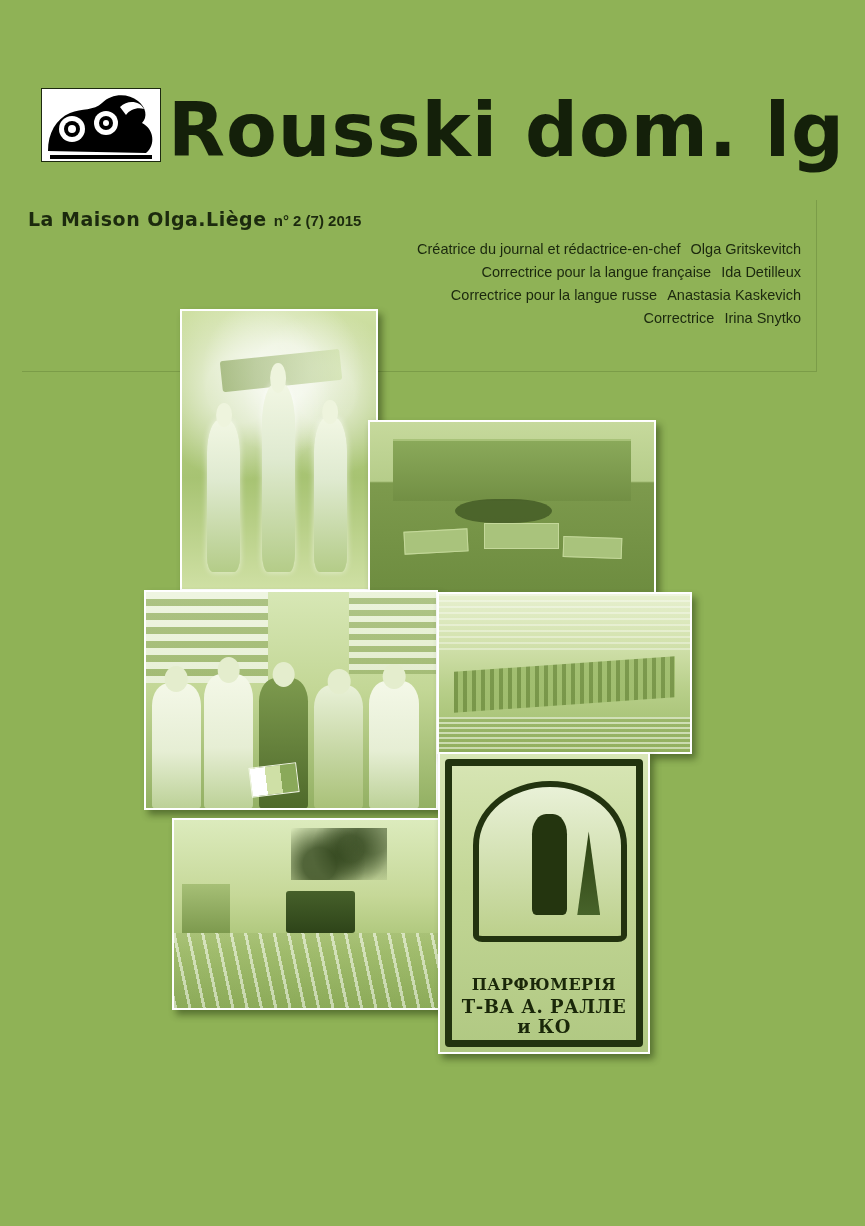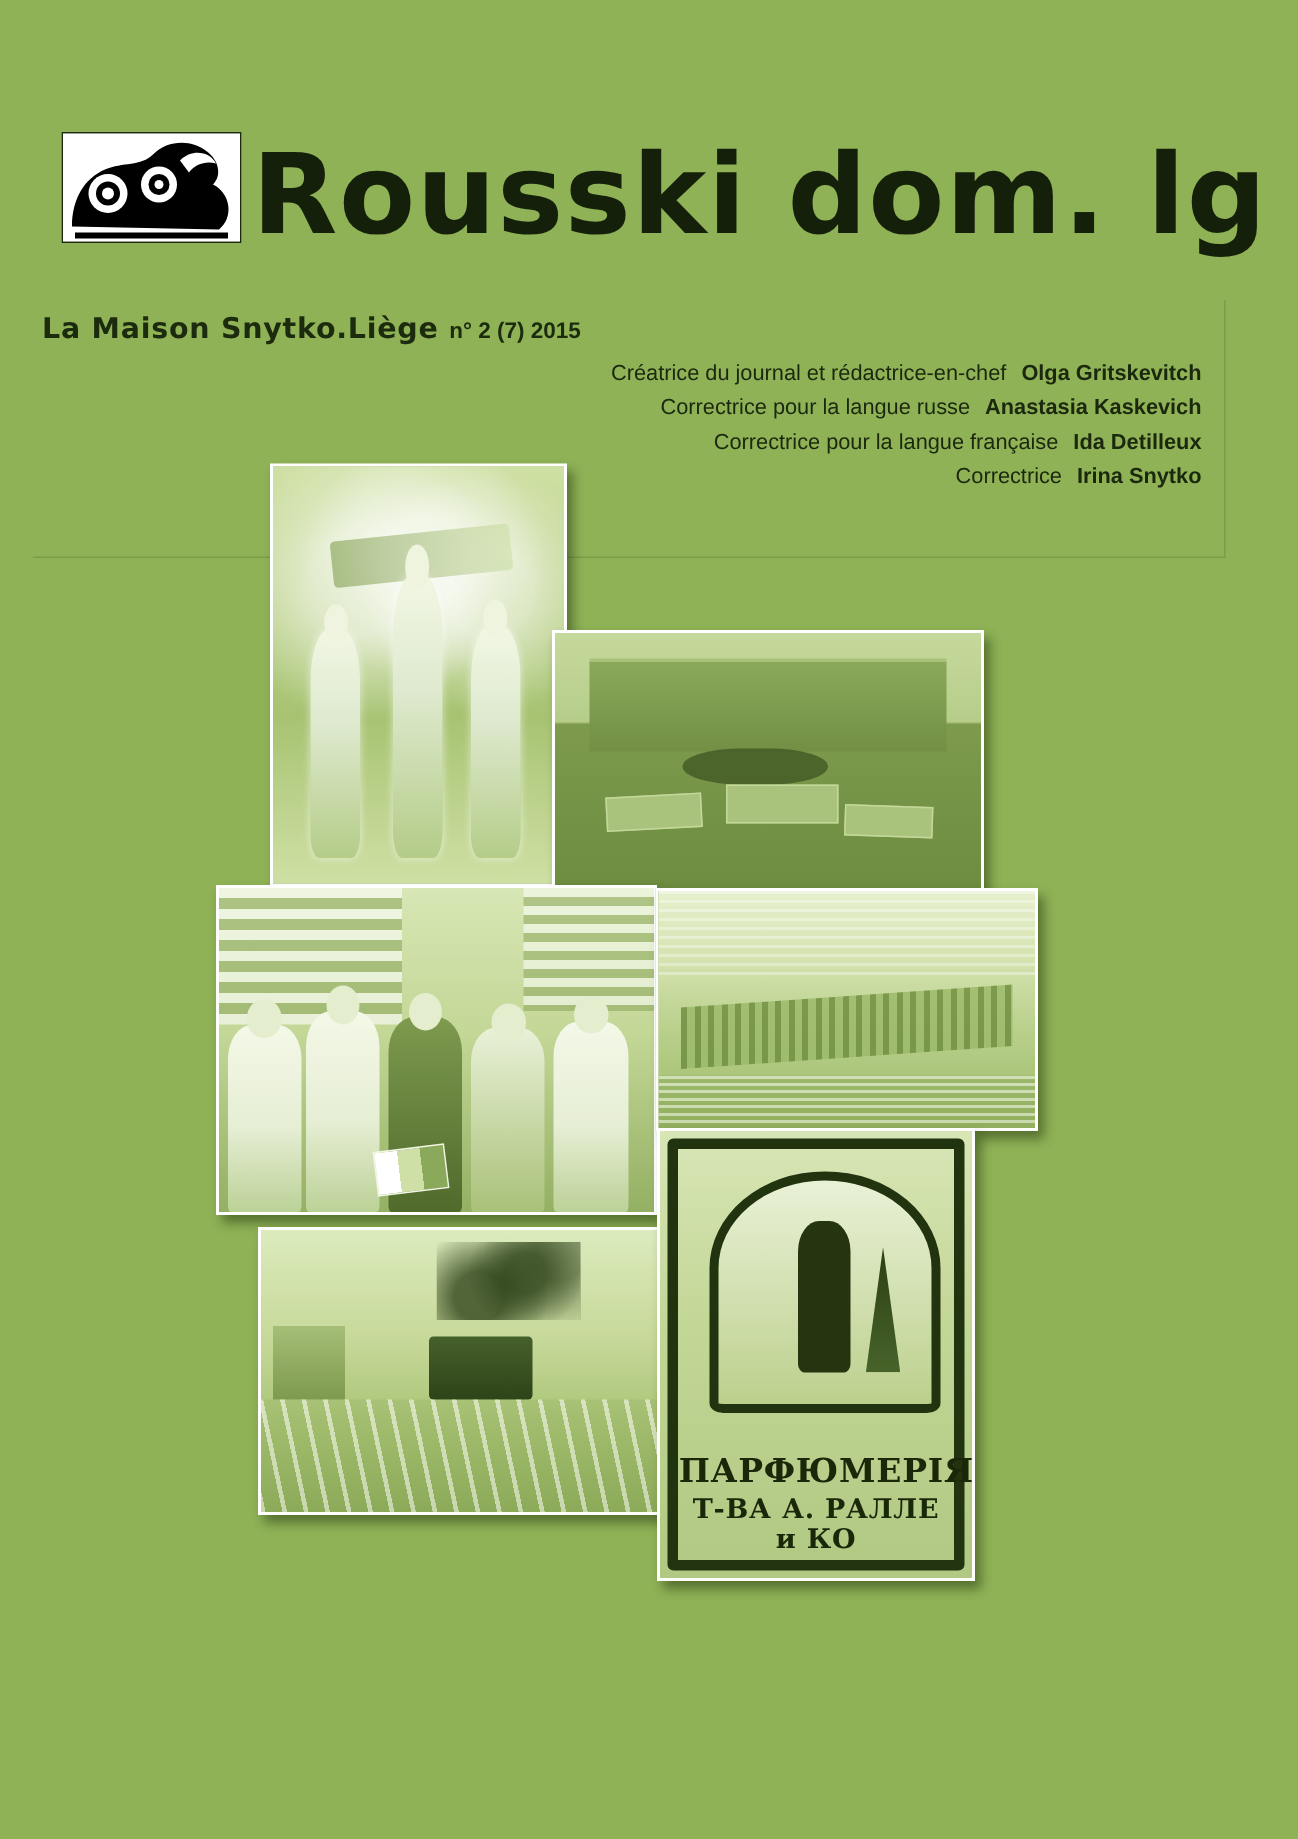--- a/index.html
+++ b/index.html
@@ -82,21 +82,21 @@
     position: absolute;
     right: 64px;
     top: 238px;
     text-align: right;
     font-size: 14.5px;
     color: #1b280e;
     line-height: 23px;
   }
   .credit-row { white-space: nowrap; }
   .credit-role { font-weight: normal; }
-  .credit-name { font-weight: bold; margin-left: 6px; text-align: center; }
+  .credit-name { font-weight: normal; margin-left: 6px; text-align: center; }
 
   
   #collage {
     position: absolute;
     left: 0;
     top: 0;
     width: 865px;
     height: 1226px;
   }
   .photo {
@@ -351,21 +351,21 @@
     position: absolute;
     left: 6%;
     right: 6%;
     bottom: 4%;
     text-align: center;
     color: #1a2709;
     font-family: "DejaVu Serif", serif;
     font-weight: bold;
     line-height: 1.12;
   }
-  #photo-perfume .lt1 { font-size: 22px; letter-spacing: 0.5px; }
+  #photo-perfume .lt1 { font-size: 16px; letter-spacing: 0.5px; }
   #photo-perfume .lt2 { font-size: 25px; letter-spacing: 0.5px; }
   #photo-perfume .lt3 { font-size: 18px; letter-spacing: 0.5px; }
   #photo-perfume .label-text div { margin-bottom: 3px; }
 </style>
 </head>
 <body>
 
 <div id="masthead">
 
   <div id="logo-mark">
@@ -382,36 +382,36 @@
       <path d="M8 66 L110 66 L110 70 L8 70 Z" fill="#000000"></path>
     </svg>
   </div>
 
   <div id="journal-title">Rousski  dom. lg</div>
 </div>
 
 <div id="subhead-box"></div>
 
 <div id="subtitle">
-  <span>La  Maison  Snytko.Liège</span>
+  <span>La  Maison  Olga.Liège</span>
   <span class="issue">n° 2 (7) 2015</span>
 </div>
 
 <div id="credits">
   <div class="credit-row">
     <span class="credit-role">Créatrice du journal et rédactrice-en-chef</span>
     <span class="credit-name">Olga Gritskevitch</span>
   </div>
   <div class="credit-row">
+    <span class="credit-role">Correctrice pour la langue française</span>
+    <span class="credit-name">Ida Detilleux</span>
+  </div>
+  <div class="credit-row">
     <span class="credit-role">Correctrice pour la langue russe</span>
     <span class="credit-name">Anastasia Kaskevich</span>
-  </div>
-  <div class="credit-row">
-    <span class="credit-role">Correctrice pour la langue française</span>
-    <span class="credit-name">Ida Detilleux</span>
   </div>
   <div class="credit-row">
     <span class="credit-role">Correctrice</span>
     <span class="credit-name">Irina Snytko</span>
   </div>
 </div>
 
 <div id="collage">
 
   <div class="photo" id="photo-muses">

